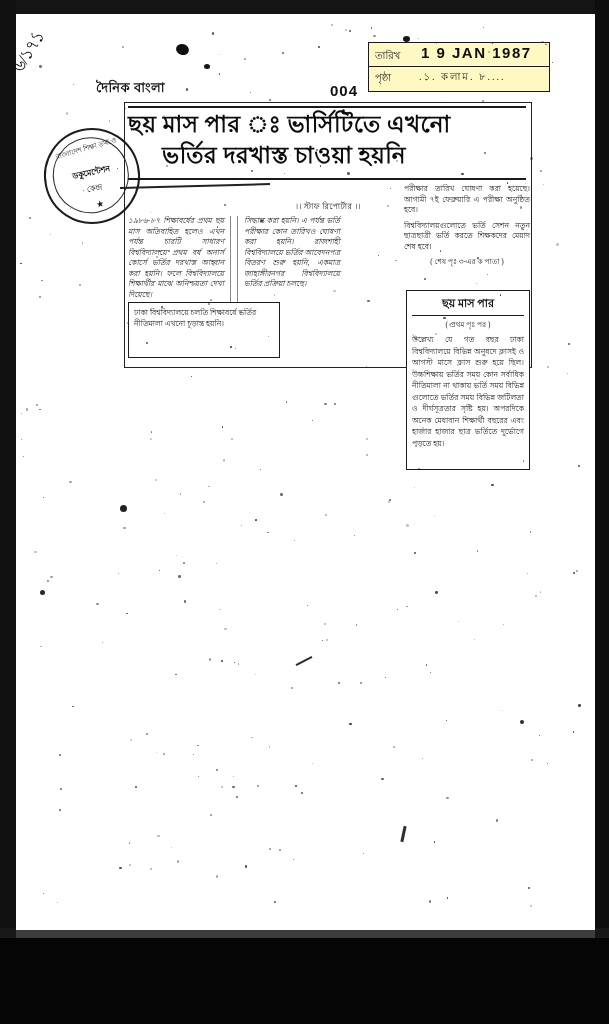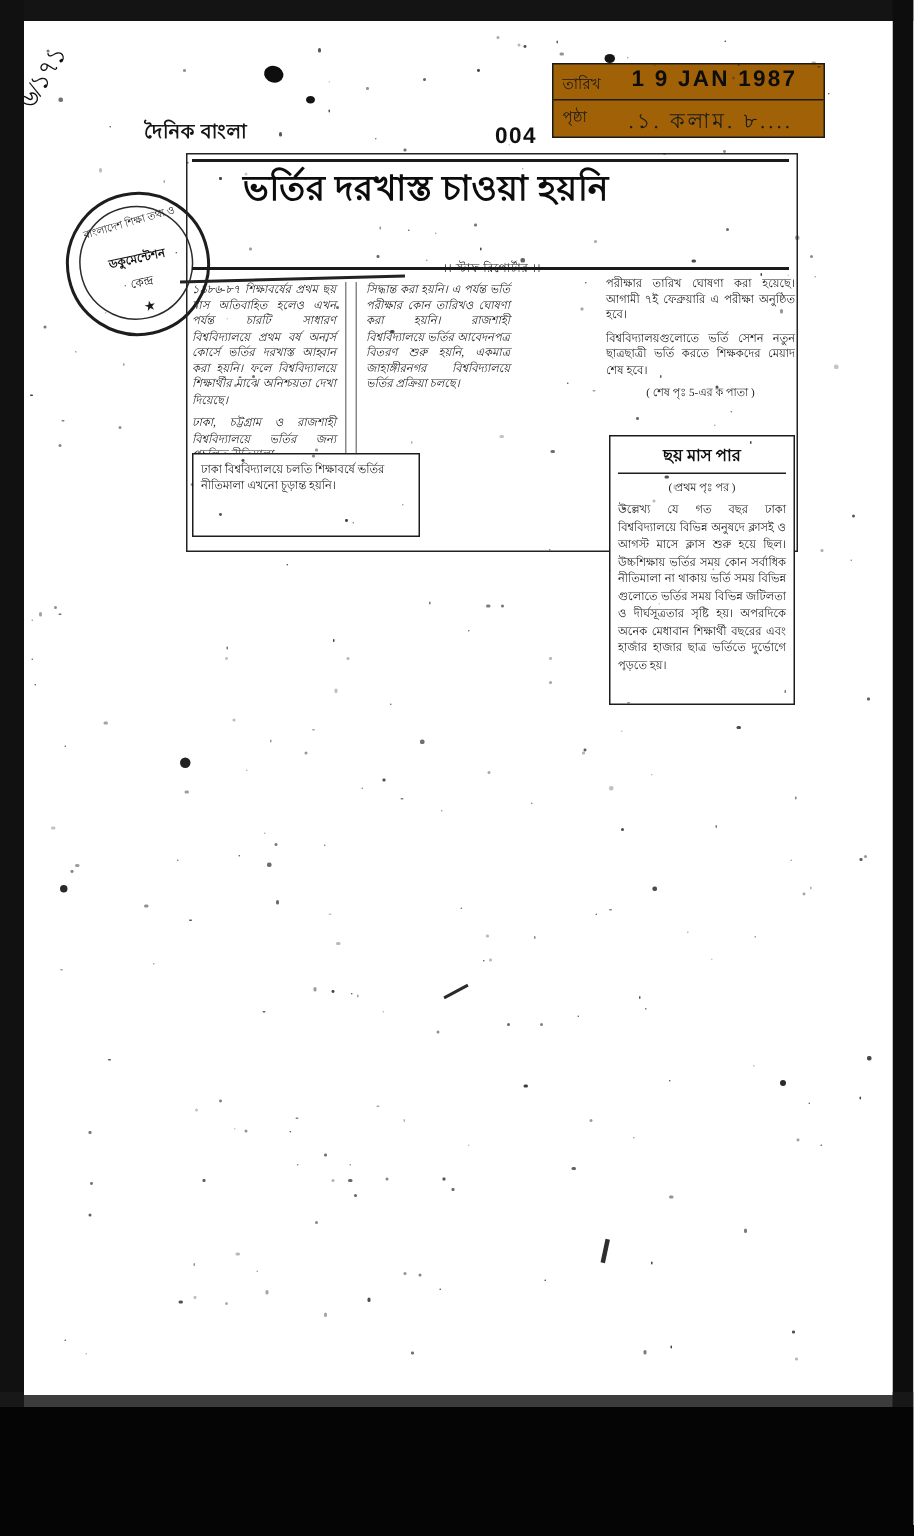--- a/index.html
+++ b/index.html
@@ -111,21 +111,21 @@
     color: #101010;
     letter-spacing: 1px;
   }
 
   
   #date-stamp {
     position: absolute;
     left: 368px; top: 42px;
     width: 180px; height: 48px;
     border: 1.5px solid #1a1a1a;
-    background: #a16207;
+    background: #fef9c3;
   }
   #date-stamp .row {
     position: absolute;
     left: 6px;
     font-family: "Liberation Serif", serif;
     font-size: 10px;
     color: #171717;
     white-space: nowrap;
   }
   #date-stamp .row.r1 { top: 5px; }
@@ -142,21 +142,21 @@
     font-family: "Liberation Sans", sans-serif;
     font-size: 15px;
     font-weight: bold;
     letter-spacing: 1.5px;
     color: #0d0d0d;
   }
   #stamp-page-value {
     position: absolute;
     left: 50px; top: 26px;
     font-family: "Liberation Serif", serif;
-    font-size: 14px;
+    font-size: 10px;
     color: #1a1a1a;
     letter-spacing: 2px;
   }
 
   
   #seal {
     position: absolute;
     left: 44px; top: 128px;
     width: 92px; height: 92px;
     border-radius: 50%;
@@ -237,21 +237,21 @@
   #headline-rule-2 {
     position: absolute;
     left: 128px; top: 106px;
     width: 398px; height: 1.5px;
     background: #1a1a1a;
   }
 
   
   #article {
     position: absolute;
-    left: 128px; top: 172px;
+    left: 128px; top: 200px;
     width: 400px;
   }
   #byline {
     font-family: "Liberation Serif", serif;
     font-size: 8px;
     color: #1c1c1c;
     text-align: center;
     margin-bottom: 3px;
     letter-spacing: .3px;
   }
@@ -401,20 +401,21 @@
     <div id="seal-top-text">বাংলাদেশ শিক্ষা তথ্য ও</div>
     <div id="seal-mid-text">ডকুমেন্টেশন</div>
     <div id="seal-bottom-text">কেন্দ্র</div>
     <div id="seal-star">★</div>
   </div>
 
   <div class="clip-border" id="clip-main"></div>
 
   <div id="headline-rule-2"></div>
   <div id="headline-block">
+    <div class="headline-line" id="headline-1">ছয় মাস পার ঃ ভার্সিটিতে এখনো</div>
     <div class="headline-line" id="headline-2">ভর্তির দরখাস্ত চাওয়া হয়নি</div>
   </div>
   <div id="headline-rule"></div>
   <div id="pen-stroke-1"></div>
 
   <div id="article">
     <div id="byline">।। স্টাফ রিপোর্টার ।।</div>
     <div class="cols">
       <div class="col">
         <p>১৯৮৬-৮৭ শিক্ষাবর্ষের প্রথম ছয় মাস অতিবাহিত হলেও এখন পর্যন্ত চারটি সাধারণ বিশ্ববিদ্যালয়ে প্রথম বর্ষ অনার্স কোর্সে ভর্তির দরখাস্ত আহ্বান করা হয়নি। ফলে বিশ্ববিদ্যালয়ে শিক্ষার্থীর মাঝে অনিশ্চয়তা দেখা দিয়েছে।</p>
@@ -424,21 +425,21 @@
       <div class="col-sep"></div>
       <div class="col">
         <p>সিদ্ধান্ত করা হয়নি। এ পর্যন্ত ভর্তি পরীক্ষার কোন তারিখও ঘোষণা করা হয়নি। রাজশাহী বিশ্ববিদ্যালয়ে ভর্তির আবেদনপত্র বিতরণ শুরু হয়নি, একমাত্র জাহাঙ্গীরনগর বিশ্ববিদ্যালয়ে ভর্তির প্রক্রিয়া চলছে।</p>
       </div>
     </div>
   </div>
 
   <div id="right-col-top">
     <p>পরীক্ষার তারিখ ঘোষণা করা হয়েছে। আগামী ৭ই ফেব্রুয়ারি এ পরীক্ষা অনুষ্ঠিত হবে।</p>
     <p>বিশ্ববিদ্যালয়গুলোতে ভর্তি সেশন নতুন ছাত্রছাত্রী ভর্তি করতে শিক্ষকদের মেয়াদ শেষ হবে।</p>
-    <div id="right-col-note">( শেষ পৃঃ 5-এর ক পাতা )</div>
+    <div id="right-col-note">( শেষ পৃঃ ৩-এর ক পাতা )</div>
   </div>
 
   <div id="sidebar-box">
     <div id="sidebar-title">ছয় মাস পার</div>
     <div id="sidebar-rule"></div>
     <div id="sidebar-cont">( প্রথম পৃঃ পর )</div>
     <div id="sidebar-body">উল্লেখ্য যে গত বছর ঢাকা বিশ্ববিদ্যালয়ে বিভিন্ন অনুষদে ক্লাসই ও আগস্ট মাসে ক্লাস শুরু হয়ে ছিল। উচ্চশিক্ষায় ভর্তির সময় কোন সর্বাধিক নীতিমালা না থাকায় ভর্তি সময় বিভিন্ন গুলোতে ভর্তির সময় বিভিন্ন জটিলতা ও দীর্ঘসূত্রতার সৃষ্টি হয়। অপরদিকে অনেক মেধাবান শিক্ষার্থী বছরের এবং হাজার হাজার ছাত্র ভর্তিতে দুর্ভোগে পড়তে হয়।</div>
   </div>
 
   <div id="boxed-note">ঢাকা বিশ্ববিদ্যালয়ে চলতি শিক্ষাবর্ষে ভর্তির নীতিমালা এখনো চূড়ান্ত হয়নি।</div>

